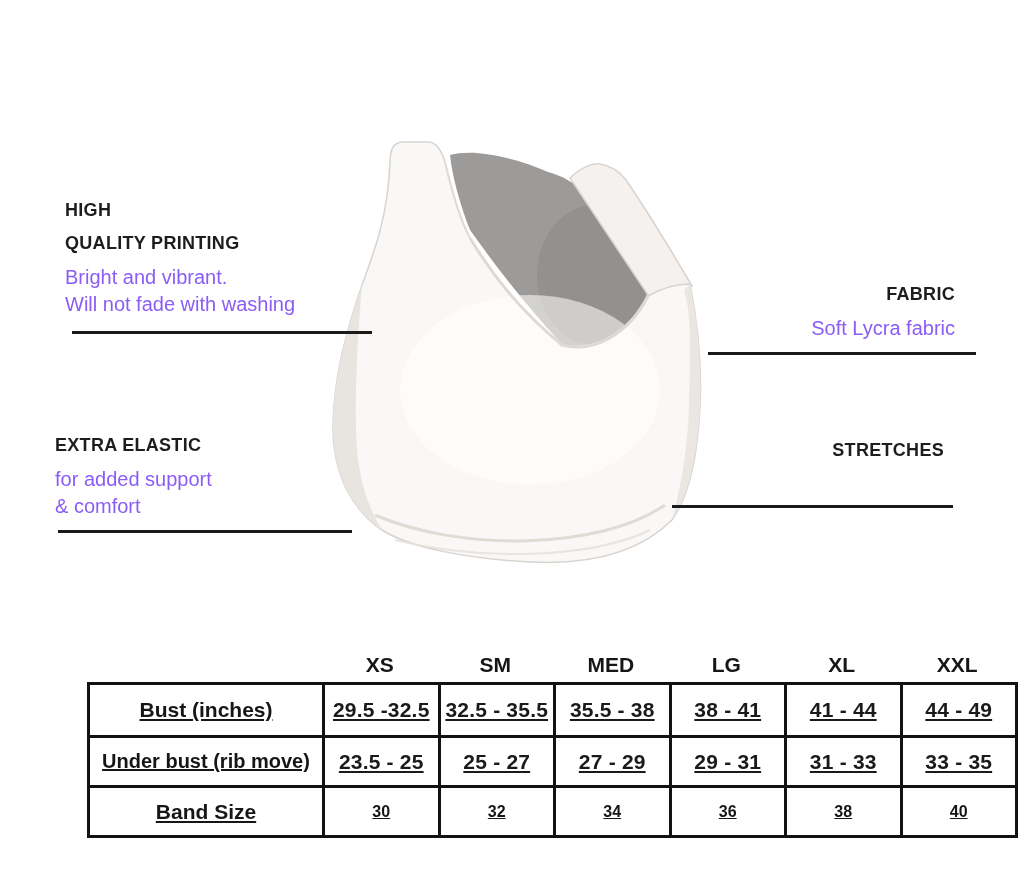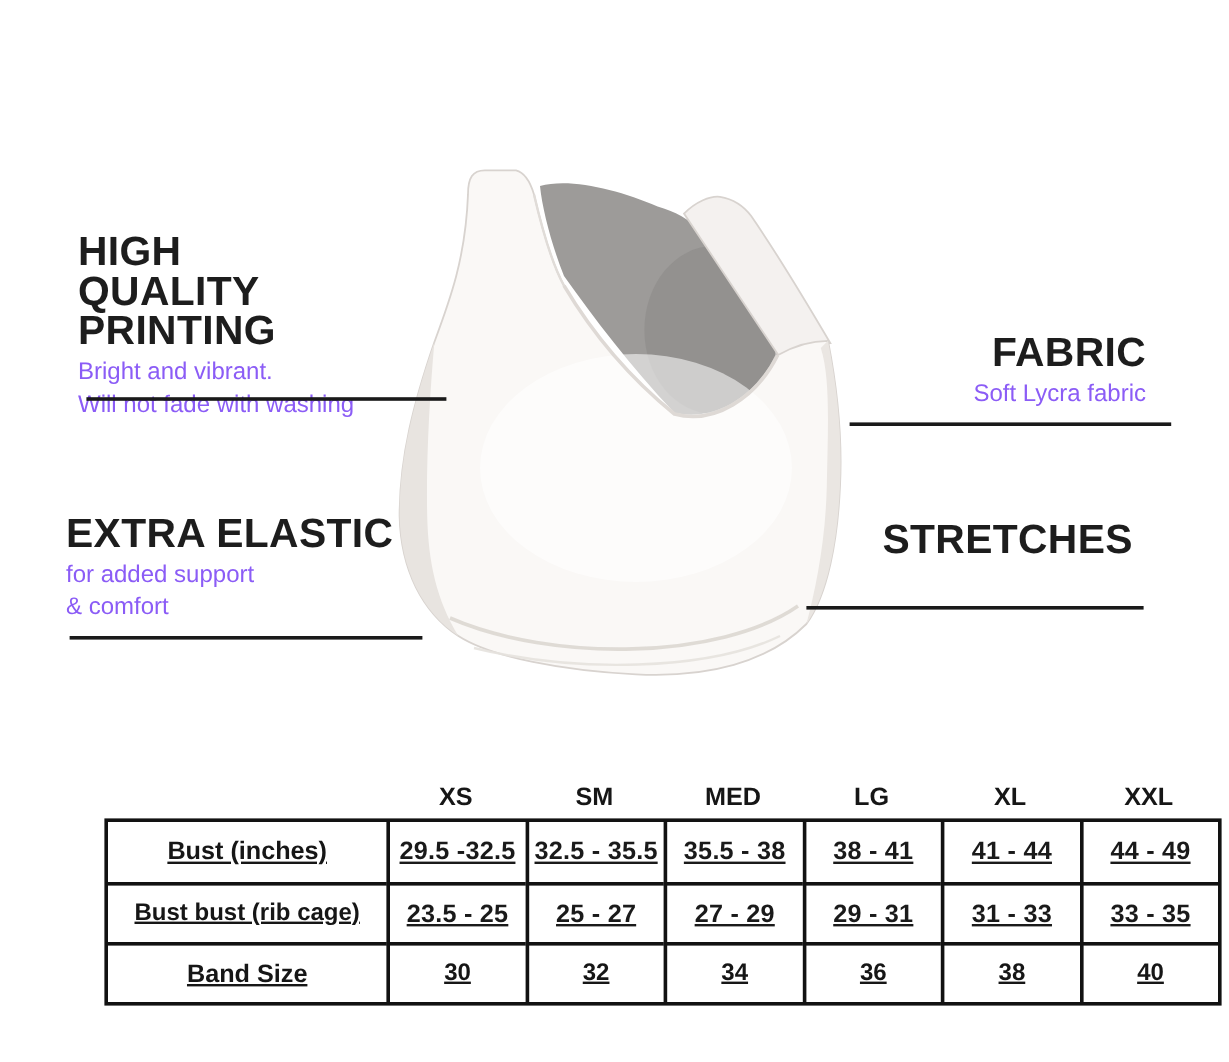--- a/index.html
+++ b/index.html
@@ -6,21 +6,21 @@
   .page{position:relative;width:1024px;height:885px;background:#ffffff;overflow:hidden;
         font-family:"Liberation Sans",sans-serif;color:#1d1d1d;}
   
   .header{position:absolute;left:0;top:0;width:1024px;height:57px;background:#3a173a;}
   .header-title{width:100%;text-align:center;line-height:57px;font-size:25px;font-weight:400;
         color:#f6f2f6;letter-spacing:0.5px;}
   
   .bra-wrap{position:absolute;left:300px;top:100px;width:440px;height:500px;}
   
   .co{position:absolute;}
-  .co-title{font-size:34px;font-weight:700;line-height:33px;letter-spacing:0.3px;color:#1d1d1d;}
+  .co-title{font-size:18px;font-weight:700;line-height:33px;letter-spacing:0.3px;color:#1d1d1d;}
   .co-desc{font-size:20px;font-weight:400;line-height:27px;margin-top:4px;color:#8b5cf6;}
   .co-right{text-align:right;}
   #co-printing{left:65px;top:194px;width:320px;}
   #co-fabric{right:69px;top:278px;width:300px;}
   #co-elastic{left:55px;top:429px;width:300px;}
   #co-stretches{right:80px;top:434px;width:320px;}
   .rule{position:absolute;height:3px;background:#1a1a1a;}
   #rule-printing{left:72px;top:331px;width:300px;}
   #rule-fabric{left:708px;top:352px;width:268px;}
   #rule-elastic{left:58px;top:530px;width:294px;}
@@ -32,21 +32,21 @@
   .hcell{text-align:center;font-size:21px;font-weight:700;color:#161616;}
   .chart-body{display:grid;grid-template-columns:232px repeat(6,1fr);border:3px solid #121212;
         background:#ffffff;box-sizing:border-box;width:931px;}
   .cell{height:50px;display:flex;align-items:center;justify-content:center;
         border-left:3px solid #121212;border-top:3px solid #121212;box-sizing:border-box;text-decoration:underline;}
   .cell.first-col{border-left:none;}
   .cell.first-row{border-top:none;}
   .cell.label{font-size:21px;font-weight:700;color:#161616;}
   .cell.label-tight{font-size:20px;}
   .cell.val{font-size:21px;font-weight:600;color:#1a1a1a;letter-spacing:0.2px;}
-  .cell.band{font-size:20px;font-weight:700;color:#161616;}
+  .cell.band{font-size:16px;font-weight:700;color:#161616;}
 </style>
 </head>
 <body>
 
 <div class="page">
 
 
   <div class="bra-wrap">
     <svg viewBox="0 0 440 500" width="440" height="500">
 
@@ -128,21 +128,21 @@
     <div class="chart-body">
 
       <div class="cell label first-col first-row">Bust (inches)</div>
       <div class="cell val first-row">29.5 -32.5</div>
       <div class="cell val first-row">32.5 - 35.5</div>
       <div class="cell val first-row">35.5 - 38</div>
       <div class="cell val first-row">38 - 41</div>
       <div class="cell val first-row">41 - 44</div>
       <div class="cell val first-row">44 - 49</div>
 
-      <div class="cell label label-tight first-col">Bust bust (rib cage)</div>
+      <div class="cell label label-tight first-col">Under bust (rib move)</div>
       <div class="cell val">23.5 - 25</div>
       <div class="cell val">25 - 27</div>
       <div class="cell val">27 - 29</div>
       <div class="cell val">29 - 31</div>
       <div class="cell val">31 - 33</div>
       <div class="cell val">33 - 35</div>
 
       <div class="cell label first-col">Band Size</div>
       <div class="cell band">30</div>
       <div class="cell band">32</div>

